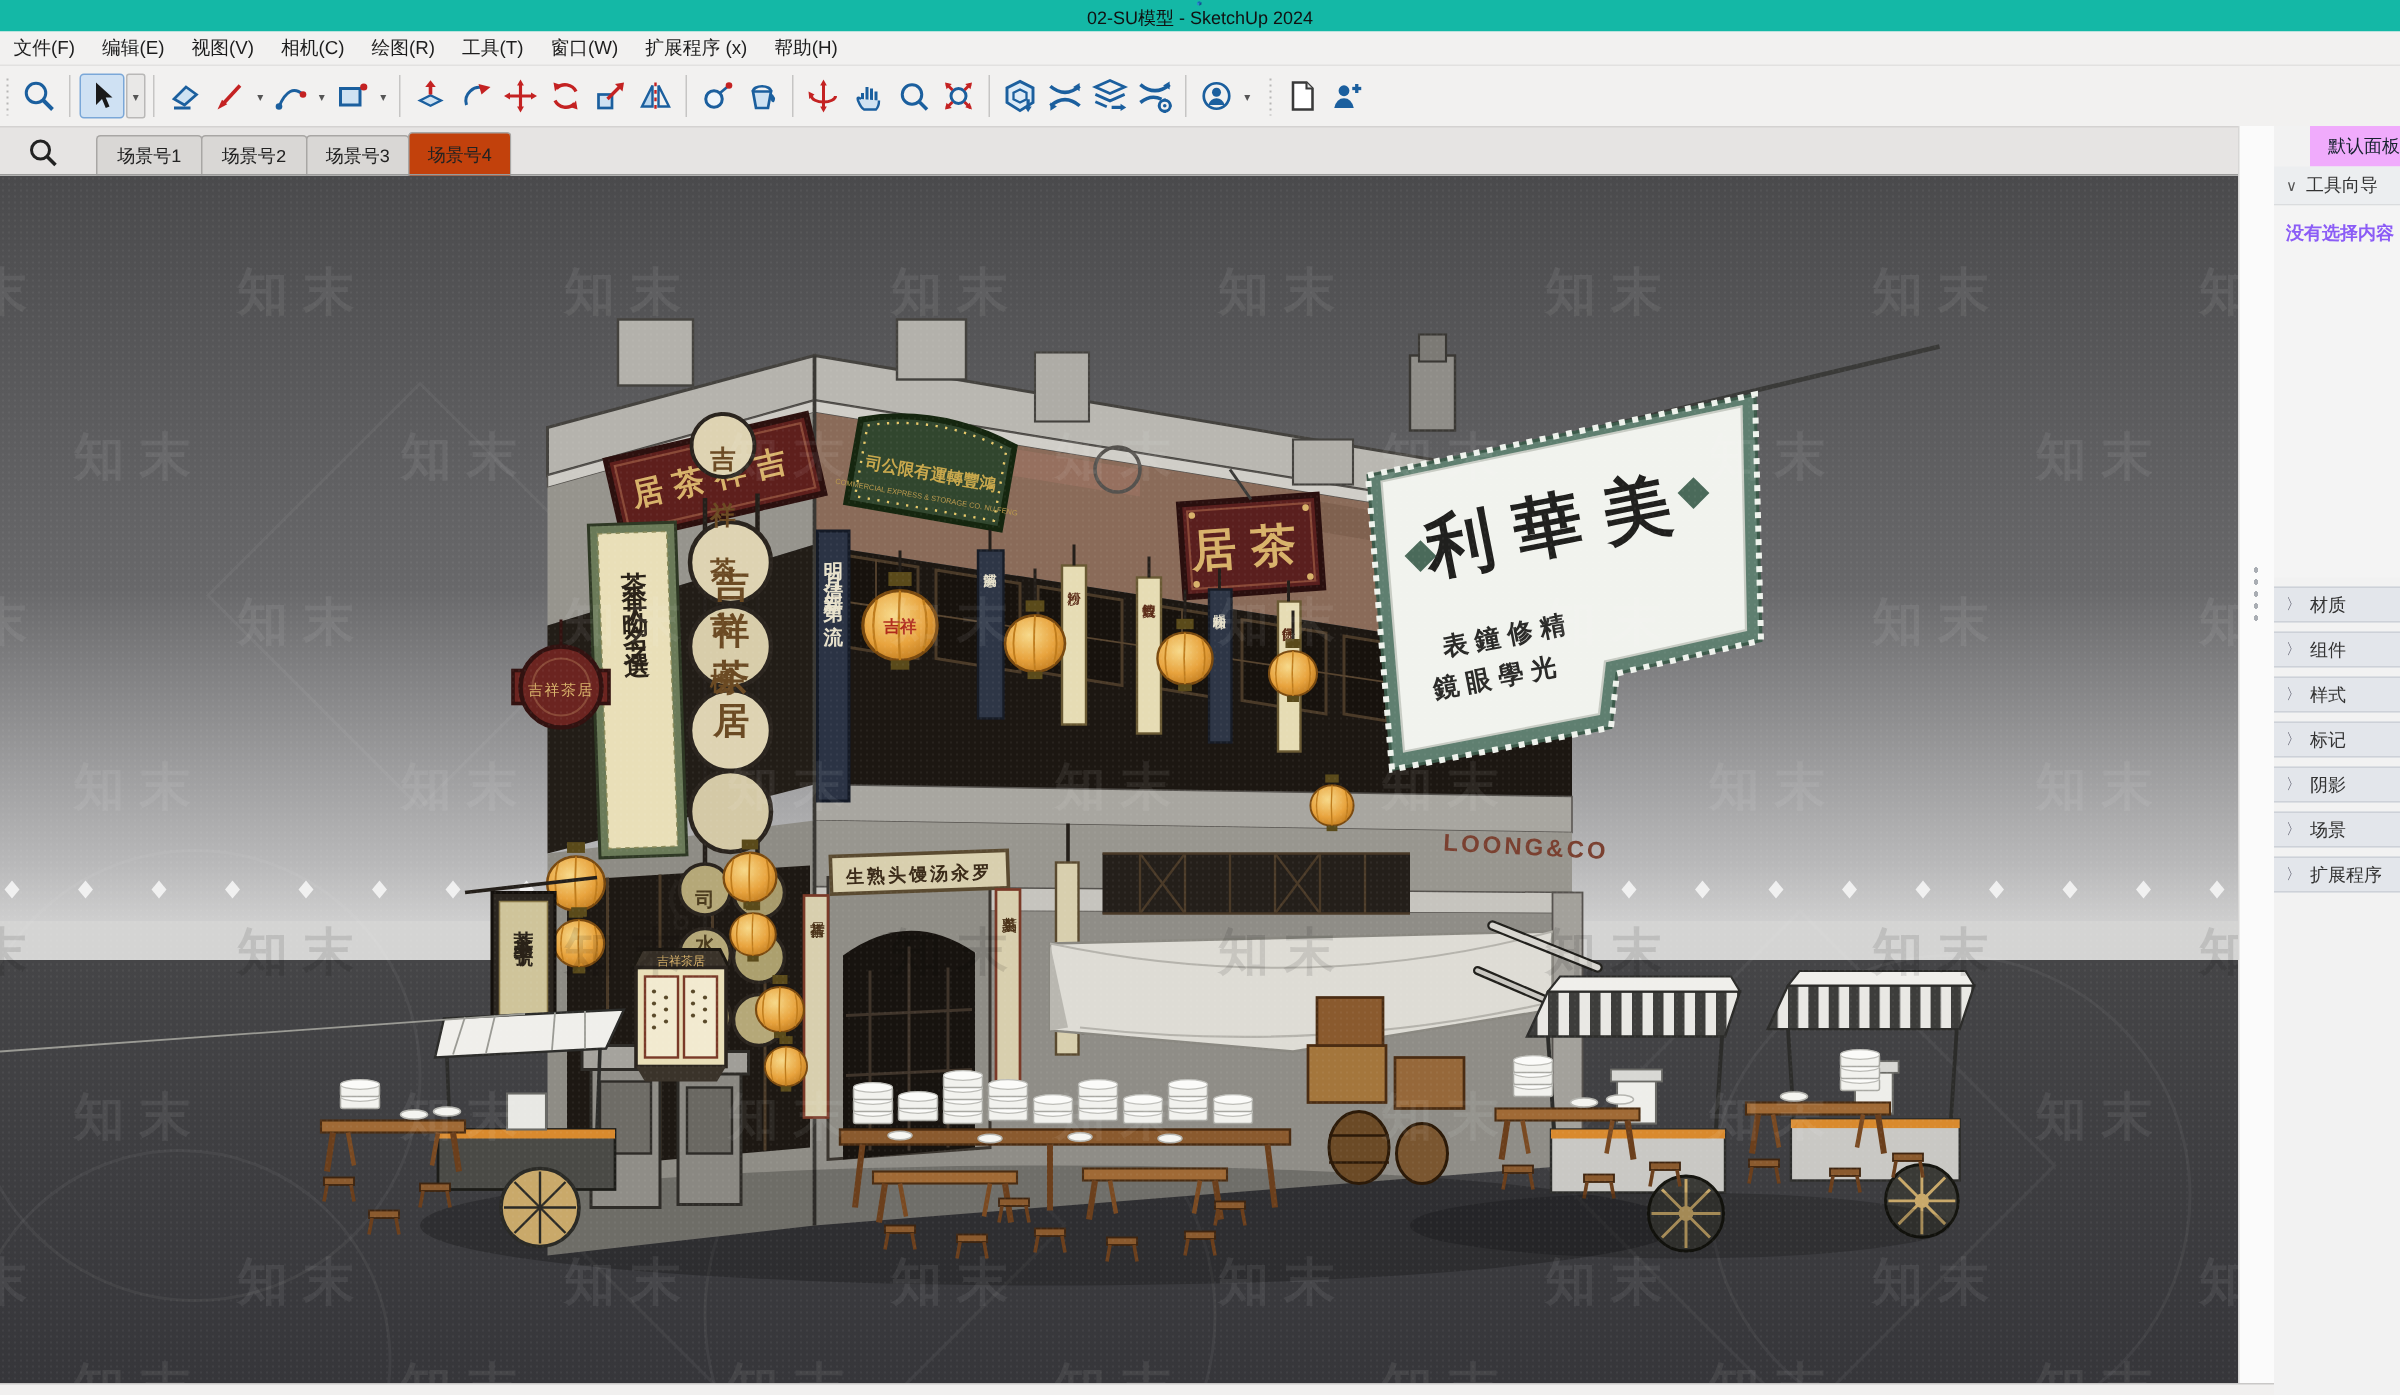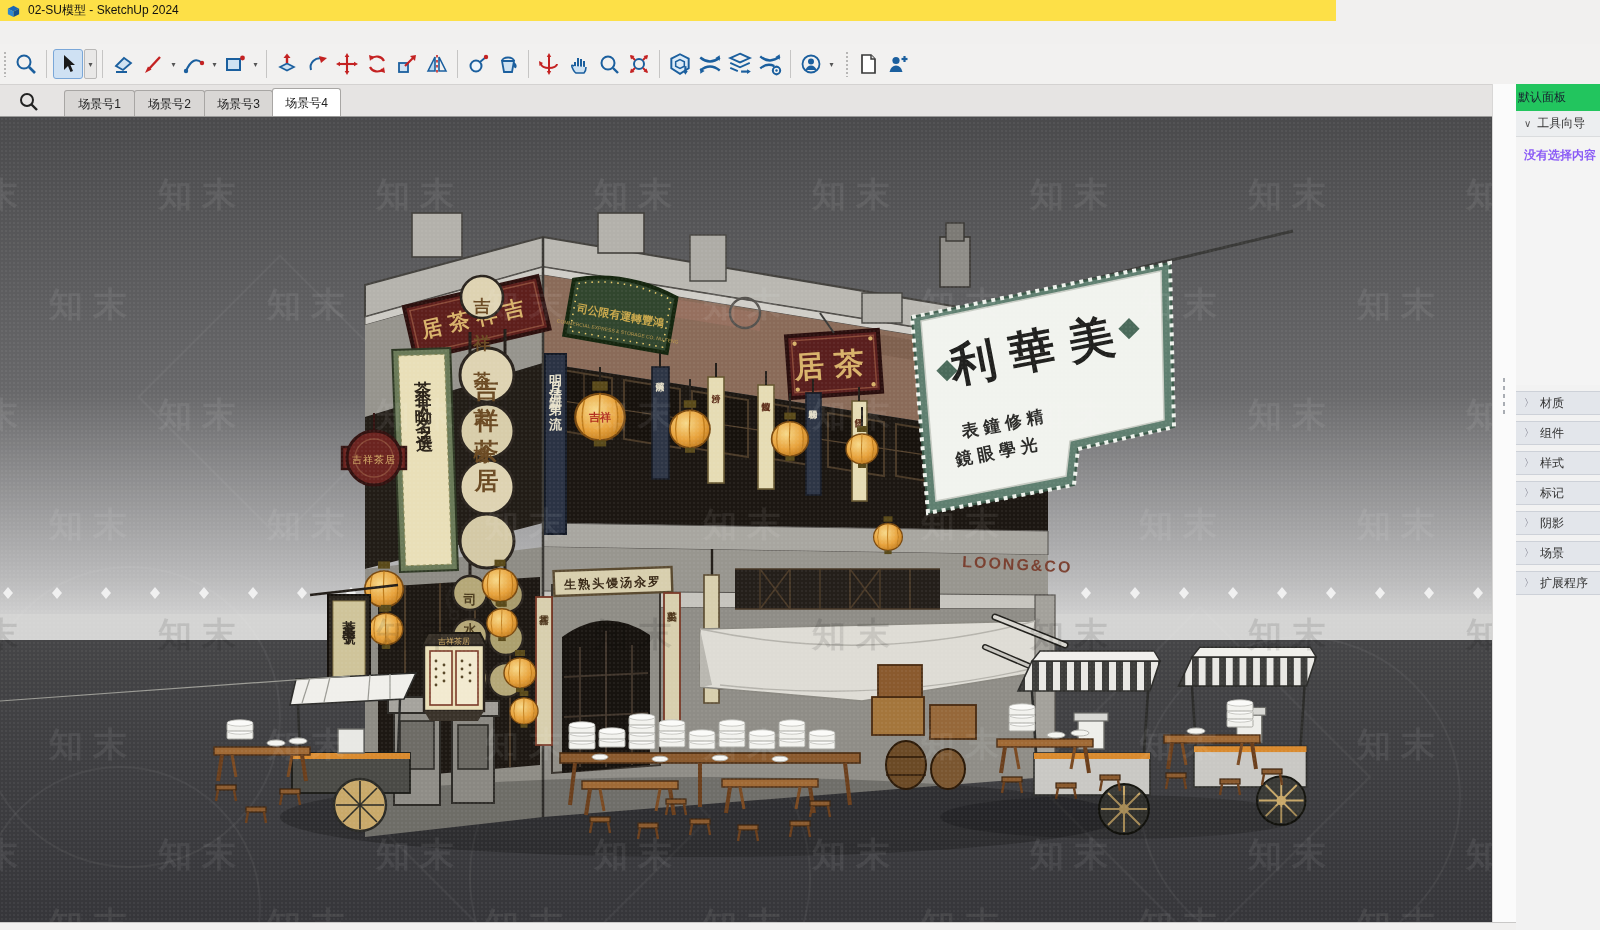--- a/index.html
+++ b/index.html
@@ -1,47 +1,47 @@
 <!DOCTYPE html>
 <html><head>
 <meta charset="utf-8">
 <style>
   html,body{margin:0;padding:0;background:#d4d0c8;font-family:"Liberation Sans",sans-serif;}
   #app{position:relative;width:1600px;height:930px;overflow:hidden;background:#f1f0ef;}
   
-  #titlebar{position:absolute;left:0;top:0;width:1336px;height:21px;background:#fde047;display:flex;align-items:center;}
+  #titlebar{position:absolute;left:0;top:0;width:1600px;height:21px;background:#14b8a6;display:flex;align-items:center;flex-direction:column;}
   #titlebar .logo{width:15px;height:15px;margin:0 7px 0 6px;}
   #titlebar .title{font-size:12px;color:#111;}
   
   #menubar{position:absolute;left:0;top:21px;width:1600px;height:22px;background:#f2f1f0;display:flex;align-items:center;border-bottom:1px solid #e2e1e0;}
   #menubar .mi{font-size:12.5px;color:#1d1d1d;padding:3px 9px;cursor:default;}
   
   #toolbar{position:absolute;left:0;top:44px;width:1600px;height:40px;background:#f2f1f0;border-bottom:1px solid #cfcecd;display:flex;align-items:center;}
   .grip{width:5px;height:26px;margin:0 3px;background-image:radial-gradient(#b7b6b5 1px,transparent 1px);background-size:4px 4px;}
   .tsep{width:1px;height:28px;background:#c6c5c4;margin:0 5px;}
   .tool{width:28px;height:28px;display:flex;align-items:center;justify-content:center;border-radius:3px;margin:0 1px;}
   .tool.sel{background:#cfe1f3;border:1px solid #7aa7d8;}
   .caret{width:11px;height:26px;display:flex;align-items:center;justify-content:center;font-size:8px;color:#555;}
   .caret.box{border:1px solid #b9b8b7;background:#e9e8e7;border-radius:2px;height:28px;}
   
   #tabbar{position:absolute;left:0;top:84px;width:1492px;height:32px;background:#e6e4e3;border-top:1px solid #d4d2d1;}
   .scenetab{position:absolute;top:5px;height:26px;background:#d9d7d5;border:1px solid #a8a6a4;border-bottom:none;border-radius:3px 3px 0 0;font-size:12px;color:#222;display:flex;align-items:center;justify-content:center;}
-  .scenetab.active{top:3px;height:29px;background:#ffffff;}
+  .scenetab.active{top:3px;height:29px;background:#c2410c;}
   #tabsearch{position:absolute;left:16px;top:5px;width:26px;height:24px;}
   
   #viewport{position:absolute;left:0;top:116px;width:1492px;height:806px;overflow:hidden;border-top:1px solid #9a9a99;}
   #scene{position:absolute;left:0;top:0;}
   #wmlayer{position:absolute;left:0;top:0;width:100%;height:100%;pointer-events:none;}
   #wmlayer span{position:absolute;font-size:34px;font-weight:bold;letter-spacing:10px;white-space:nowrap;}
   #dots{position:absolute;left:0;top:0;width:100%;height:100%;pointer-events:none;background-image:radial-gradient(rgba(255,255,255,0.05) 1px,transparent 1px);background-size:4px 4px;}
   
   #gutter{position:absolute;left:1492px;top:84px;width:24px;height:846px;background:#fbfbfb;border-left:1px solid #d8d7d6;}
   #gutter .gdots{position:absolute;left:9px;top:292px;width:4px;height:40px;background-image:radial-gradient(#a9adb3 1.2px,transparent 1.2px);background-size:4px 8px;}
   #panel{position:absolute;left:1516px;top:84px;width:84px;height:846px;background:#f2f2f2;}
-  #panelhdr{height:27px;background:#22c55e;display:flex;align-items:center;padding-left:2px;font-size:12px;color:#17222f;}
+  #panelhdr{height:27px;background:#f0abfc;display:flex;align-items:center;padding-left:12px;font-size:12px;color:#17222f;margin-left:24px;}
   .entityhdr{height:25px;display:flex;align-items:center;background:#eceef0;border-bottom:1px solid #dadcde;font-size:12px;color:#333;}
   .entityhdr .chev{margin:0 6px 0 8px;font-size:10px;color:#555;}
   #entitybody{height:238px;background:#f4f4f4;font-size:12px;font-weight:bold;color:#8b5cf6;padding:10px 0 0 8px;white-space:nowrap;overflow:hidden;}
   .traybar{height:22px;margin-top:6px;background:#e3e6eb;border-top:1px solid #cdd1d8;border-bottom:1px solid #cdd1d8;display:flex;align-items:center;font-size:12px;color:#333;}
   .traybar .chev{margin:0 6px 0 8px;font-size:10px;color:#556;}
   
   #statusbar{position:absolute;left:0;top:922px;width:1516px;height:8px;background:#f1f0ef;border-top:1px solid #c9c8c7;}
   
   text{font-family:"Liberation Sans",sans-serif;}
   .vt{writing-mode:vertical-rl;text-orientation:upright;}
@@ -53,20 +53,31 @@
 
   <div id="titlebar">
     <svg class="logo" viewBox="0 0 16 16">
       <path d="M2,6 8,3 14,6 8,9 Z" fill="#1b66b5"></path>
         <path d="M2,6 8,9 8,15 2,12 Z" fill="#2e86d0"></path>
         <path d="M14,6 8,9 8,15 14,12 Z" fill="#15508f"></path>
     </svg>
     <span class="title">02-SU模型 - SketchUp 2024</span>
   </div>
 
+  <div id="menubar">
+    <span class="mi">文件(F)</span>
+    <span class="mi">编辑(E)</span>
+    <span class="mi">视图(V)</span>
+    <span class="mi">相机(C)</span>
+    <span class="mi">绘图(R)</span>
+    <span class="mi">工具(T)</span>
+    <span class="mi">窗口(W)</span>
+    <span class="mi">扩展程序 (x)</span>
+    <span class="mi">帮助(H)</span>
+  </div>
 
   <div id="toolbar">
     <div class="grip"></div>
     <div class="tool">
       <svg width="24" height="24" viewBox="0 0 24 24">
           <circle cx="10" cy="10" r="6.5" fill="none" stroke="#1b5f9e" stroke-width="2"></circle>
           <line x1="15" y1="15" x2="21" y2="21" stroke="#1b5f9e" stroke-width="2.6"></line>
         </svg>
     </div>
     <div class="tsep"></div>

